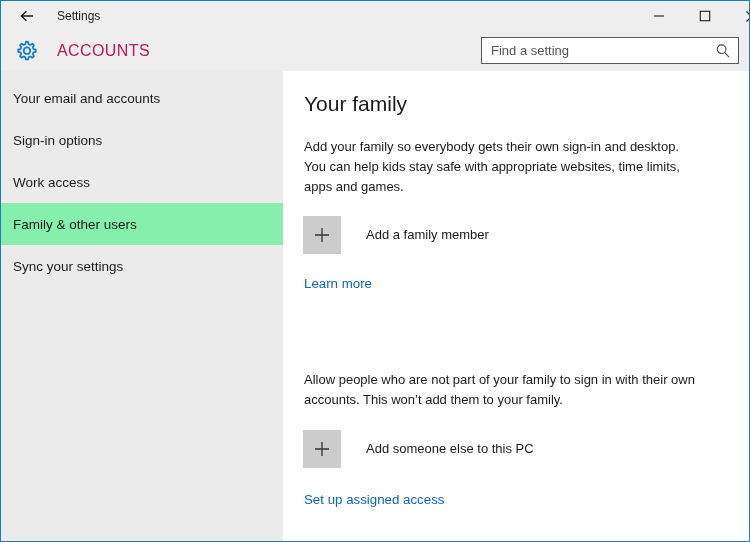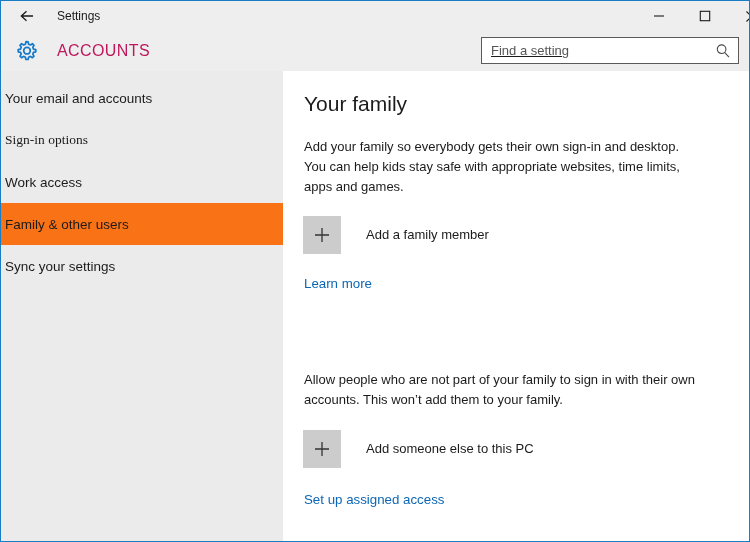--- a/index.html
+++ b/index.html
@@ -116,21 +116,20 @@
     left: 9px; top: 0;
     width: 210px;
     height: 25px;
     border: 0;
     outline: none;
     background: transparent;
     font-family: "Liberation Sans", sans-serif;
     font-size: 13px;
     color: #1b1b1b;
     padding: 0;
-    text-decoration: underline;
   }
   .search-input::placeholder { color: #555555; opacity: 1; }
   .search-icon {
     position: absolute;
     right: 6px; top: 4px;
     width: 18px; height: 18px;
   }
   .search-icon svg { display: block; }
 
   
@@ -142,27 +141,27 @@
     background: #ebebeb;
   }
   .nav-item {
     position: absolute;
     left: 0;
     width: 282px;
     height: 42px;
     display: flex;
     align-items: center;
     box-sizing: border-box;
-    padding-left: 4px;
+    padding-left: 12px;
     font-size: 13.5px;
     color: #1b1b1b;
     white-space: nowrap;
   }
   .nav-item.selected {
-    background: #f97316;
+    background: #86efac;
   }
 
   
   .content {
     position: absolute;
     left: 282px; top: 70px;
     width: 466px;
     height: 470px;
     background: #ffffff;
   }
@@ -286,21 +285,21 @@
           <path d="M10.8 10.6 L15 15.2" stroke="#4a4a4a" stroke-width="1.1" fill="none"></path>
         </svg>
       </span>
     </div>
   </div>
 
   <div class="sidebar">
     <div class="nav-item" style="top:6px;">
       <span>Your email and accounts</span>
     </div>
-    <div class="nav-item" style="top:48px;font-family:Liberation Serif, serif;">
+    <div class="nav-item" style="top:48px;">
       <span>Sign-in options</span>
     </div>
     <div class="nav-item" style="top:90px;">
       <span>Work access</span>
     </div>
     <div class="nav-item selected" style="top:132px;">
       <span>Family &amp; other users</span>
     </div>
     <div class="nav-item" style="top:174px;">
       <span>Sync your settings</span>

